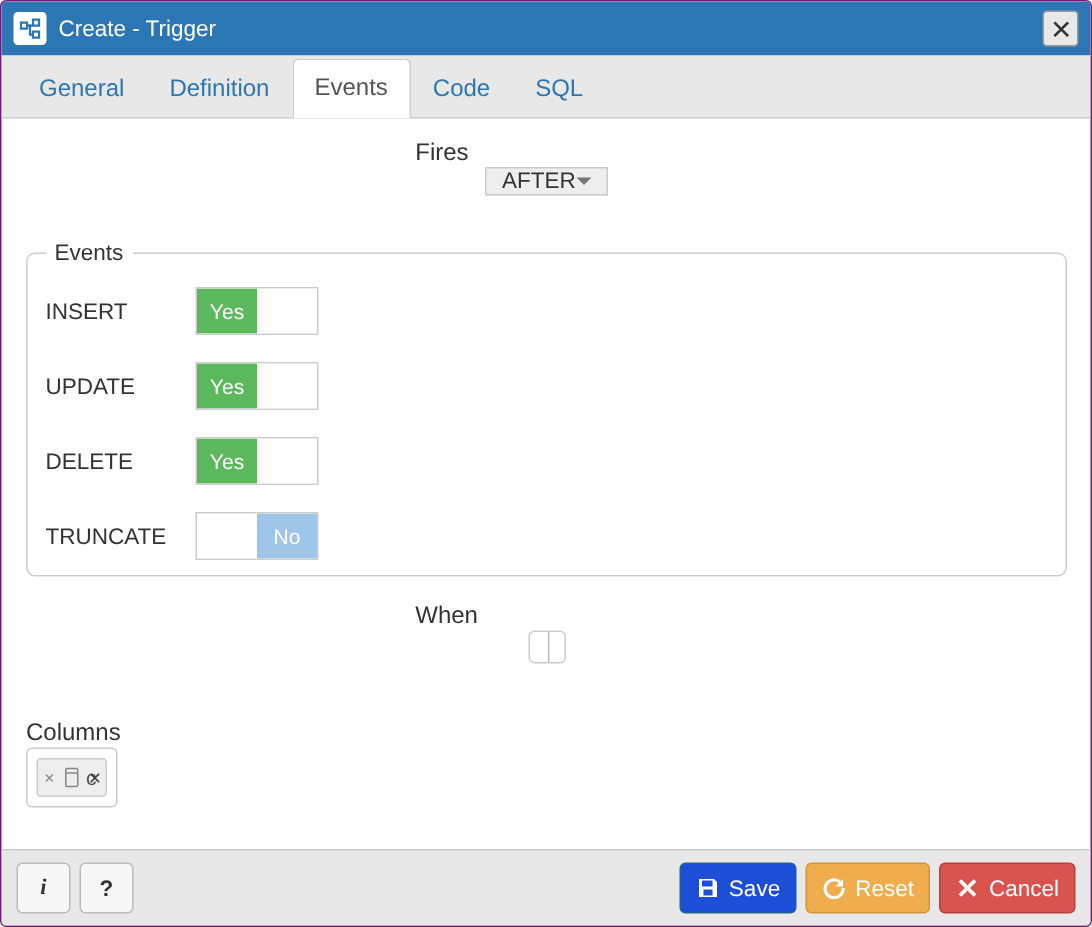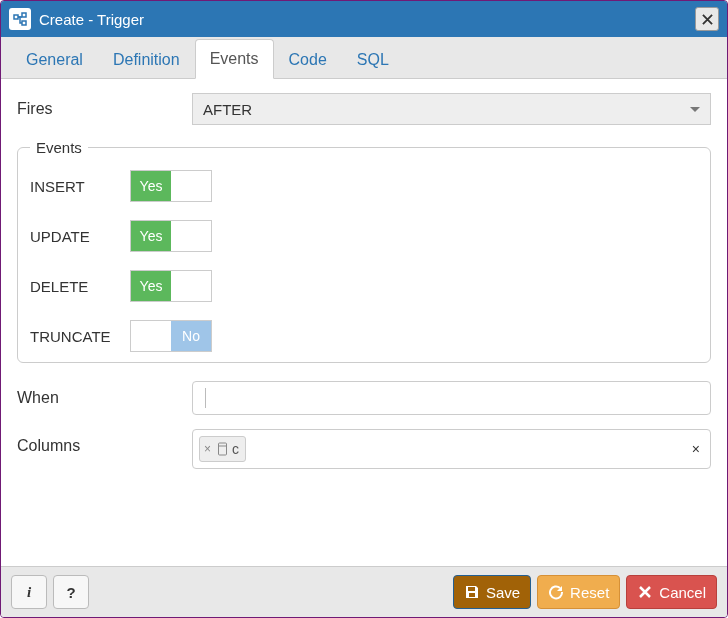--- a/index.html
+++ b/index.html
@@ -81,21 +81,22 @@
     color: #555;
   }
   .content {
     flex: 1;
     padding: 14px 16px;
     overflow: auto;
   }
   .form-row {
     display: flex;
     align-items: center;
-    margin-bottom: 14px;
+    margin-bottom: 30px;
+    flex-direction: column;
   }
   .form-row > label {
     width: 175px;
     font-size: 16px;
     color: #333;
   }
   .select {
     flex: 1;
     height: 32px;
     background: #eee;
@@ -232,21 +233,21 @@
     background: #f7f7f7;
     padding: 0 10px;
     display: flex;
     align-items: center;
     gap: 6px;
     font-size: 15px;
     cursor: pointer;
     color: #333;
   }
   .btn.icon-only { width: 36px; justify-content: center; font-weight: bold; }
-  .btn.primary { background: #a16207; border-color: #245f92; color: #fff; justify-content: space-between; }
+  .btn.primary { background: #1d4ed8; border-color: #245f92; color: #fff; justify-content: space-between; }
   .btn.danger  { background: #d9534f; border-color: #b8403c; color: #fff; }
   .btn.warning { background: #f0ad4e; border-color: #d69036; color: #fff; }
   .btn svg { width: 16px; height: 16px; }
 </style>
 </head>
 <body>
 
 <div class="dialog">
 
   <div class="titlebar">

